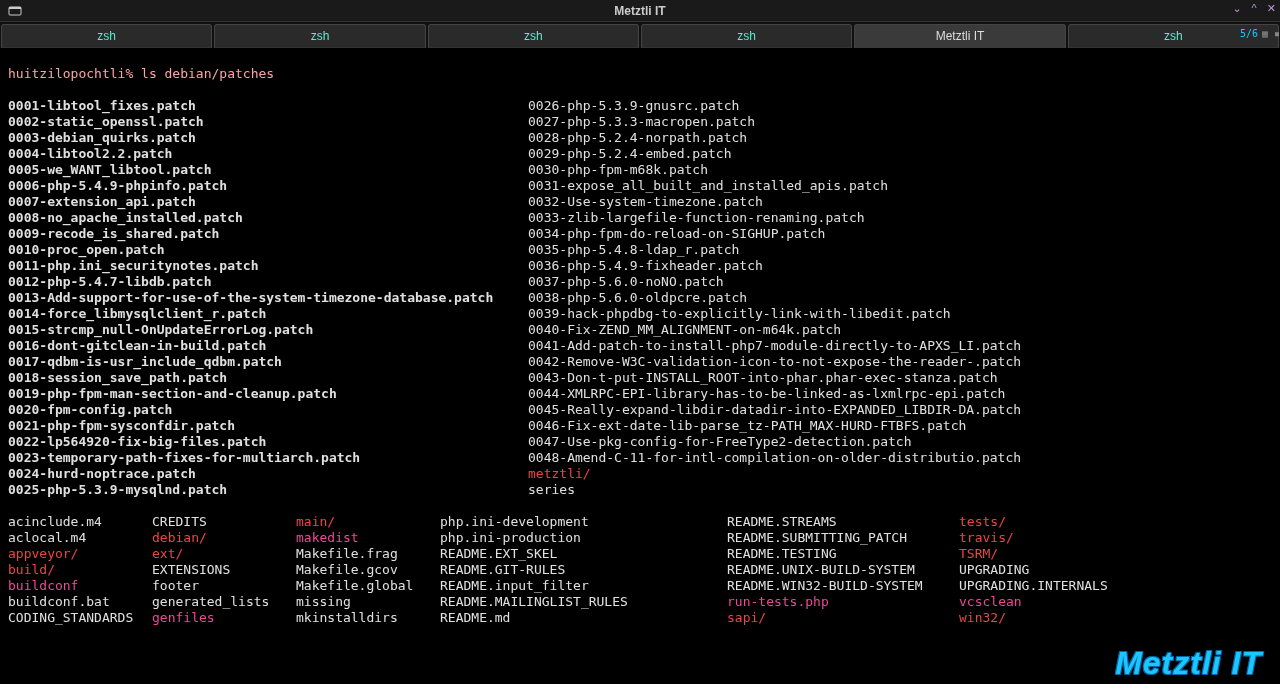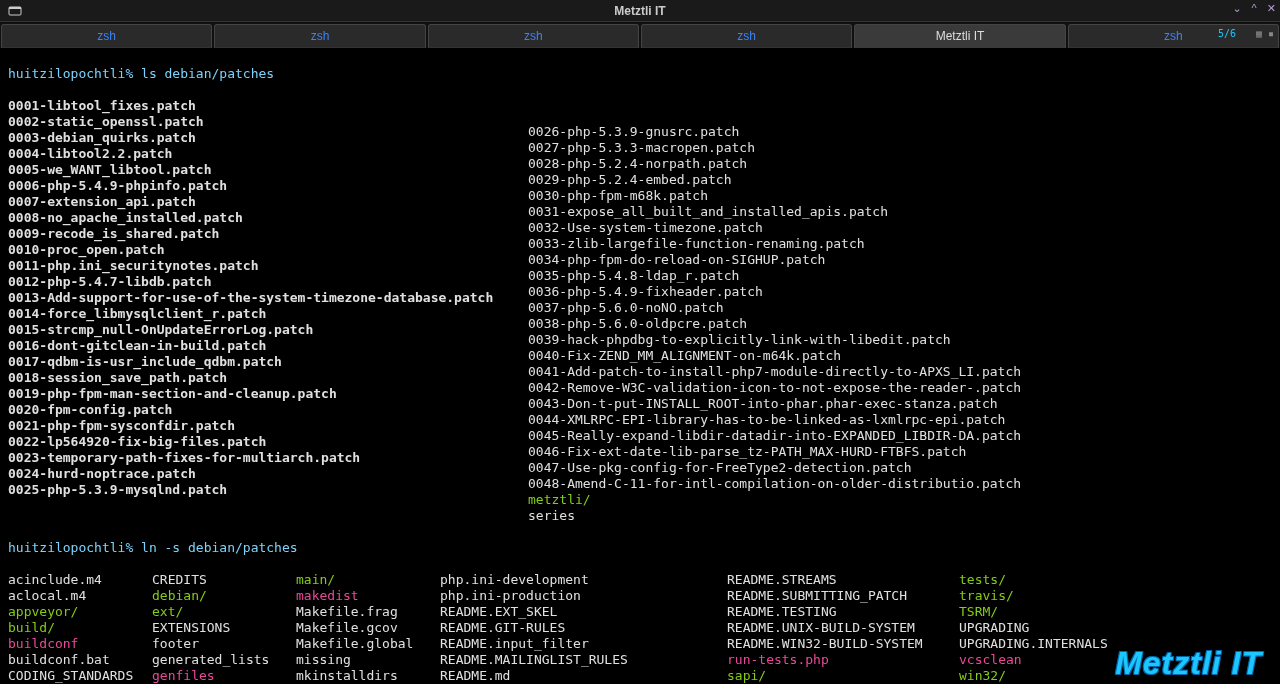--- a/index.html
+++ b/index.html
@@ -58,52 +58,52 @@
   position: relative;
 }
 .tab {
   flex: 1;
   background: #2a2a2a;
   border: 1px solid #444;
   border-bottom: 1px solid #333;
   display: flex;
   align-items: center;
   justify-content: center;
-  color: #3b82f6;
+  color: #5eead4;
   font-family: sans-serif;
   font-size: 12px;
   cursor: pointer;
   margin: 2px 1px 0 1px;
   border-radius: 3px 3px 0 0;
 }
 .tab.active {
   background: #3a3a3a;
   color: #ddd;
   border-bottom-color: transparent;
 }
 .tab-indicator {
   position: absolute;
-  right: 6px;
+  right: 0;
   top: 6px;
   color: #1cc7ff;
   font-size: 10px;
   display: flex;
   align-items: center;
-  gap: 20px;
+  gap: 4px;
 }
 .tab-indicator .icons { color: #888; }
 .terminal {
   padding: 2px 8px;
   line-height: 16px;
   white-space: pre;
 }
-.prompt-line { color: #7dd3fc; }
+.prompt-line { color: #fca5a5; }
 .left-col { display: inline-block; width: 520px; vertical-align: top; font-weight: bold; }
-.right-col { display: inline-block; vertical-align: top; margin-top: 26px; }
-.dir { color: #84cc16; }
+.right-col { display: inline-block; vertical-align: top; }
+.dir { color: #ef4444; }
 .exe { color: #ec4899; }
 .ls-grid { display: flex; }
 .ls-col { white-space: pre; }
 .c0 { width: 144px; }
 .c1 { width: 144px; }
 .c2 { width: 144px; }
 .c3 { width: 287px; }
 .c4 { width: 232px; }
 .c5 { width: 160px; }
 .watermark {
@@ -146,17 +146,16 @@
   <div class="tab">zsh</div>
   <div class="tab-indicator">
     <span>5/6</span>
     <span class="icons">▦ ▪</span>
   </div>
 </div>
 
 <div class="terminal">
 <div class="prompt-line"><span>huitzilopochtli%</span> <span>ls debian/patches</span></div>
 <div><div id="patches-left" class="left-col"><div>0001-libtool_fixes.patch</div><div>0002-static_openssl.patch</div><div>0003-debian_quirks.patch</div><div>0004-libtool2.2.patch</div><div>0005-we_WANT_libtool.patch</div><div>0006-php-5.4.9-phpinfo.patch</div><div>0007-extension_api.patch</div><div>0008-no_apache_installed.patch</div><div>0009-recode_is_shared.patch</div><div>0010-proc_open.patch</div><div>0011-php.ini_securitynotes.patch</div><div>0012-php-5.4.7-libdb.patch</div><div>0013-Add-support-for-use-of-the-system-timezone-database.patch</div><div>0014-force_libmysqlclient_r.patch</div><div>0015-strcmp_null-OnUpdateErrorLog.patch</div><div>0016-dont-gitclean-in-build.patch</div><div>0017-qdbm-is-usr_include_qdbm.patch</div><div>0018-session_save_path.patch</div><div>0019-php-fpm-man-section-and-cleanup.patch</div><div>0020-fpm-config.patch</div><div>0021-php-fpm-sysconfdir.patch</div><div>0022-lp564920-fix-big-files.patch</div><div>0023-temporary-path-fixes-for-multiarch.patch</div><div>0024-hurd-noptrace.patch</div><div>0025-php-5.3.9-mysqlnd.patch</div></div><div id="patches-right" class="right-col"><div>0026-php-5.3.9-gnusrc.patch</div><div>0027-php-5.3.3-macropen.patch</div><div>0028-php-5.2.4-norpath.patch</div><div>0029-php-5.2.4-embed.patch</div><div>0030-php-fpm-m68k.patch</div><div>0031-expose_all_built_and_installed_apis.patch</div><div>0032-Use-system-timezone.patch</div><div>0033-zlib-largefile-function-renaming.patch</div><div>0034-php-fpm-do-reload-on-SIGHUP.patch</div><div>0035-php-5.4.8-ldap_r.patch</div><div>0036-php-5.4.9-fixheader.patch</div><div>0037-php-5.6.0-noNO.patch</div><div>0038-php-5.6.0-oldpcre.patch</div><div>0039-hack-phpdbg-to-explicitly-link-with-libedit.patch</div><div>0040-Fix-ZEND_MM_ALIGNMENT-on-m64k.patch</div><div>0041-Add-patch-to-install-php7-module-directly-to-APXS_LI.patch</div><div>0042-Remove-W3C-validation-icon-to-not-expose-the-reader-.patch</div><div>0043-Don-t-put-INSTALL_ROOT-into-phar.phar-exec-stanza.patch</div><div>0044-XMLRPC-EPI-library-has-to-be-linked-as-lxmlrpc-epi.patch</div><div>0045-Really-expand-libdir-datadir-into-EXPANDED_LIBDIR-DA.patch</div><div>0046-Fix-ext-date-lib-parse_tz-PATH_MAX-HURD-FTBFS.patch</div><div>0047-Use-pkg-config-for-FreeType2-detection.patch</div><div>0048-Amend-C-11-for-intl-compilation-on-older-distributio.patch</div><div class="dir">metztli/</div><div class="">series</div></div></div>
-<div class="prompt-line"><span>huitzilopochtli%</span> <span>ln -s debian/patches</span></div>
 <div class="ls-grid" id="ls-grid"><div class="ls-col c0"><div class="">acinclude.m4</div><div class="">aclocal.m4</div><div class="dir">appveyor/</div><div class="dir">build/</div><div class="exe">buildconf</div><div class="">buildconf.bat</div><div class="">CODING_STANDARDS</div></div><div class="ls-col c1"><div class="">CREDITS</div><div class="dir">debian/</div><div class="dir">ext/</div><div class="">EXTENSIONS</div><div class="">footer</div><div class="">generated_lists</div><div class="exe">genfiles</div></div><div class="ls-col c2"><div class="dir">main/</div><div class="exe">makedist</div><div class="">Makefile.frag</div><div class="">Makefile.gcov</div><div class="">Makefile.global</div><div class="">missing</div><div class="">mkinstalldirs</div></div><div class="ls-col c3"><div class="">php.ini-development</div><div class="">php.ini-production</div><div class="">README.EXT_SKEL</div><div class="">README.GIT-RULES</div><div class="">README.input_filter</div><div class="">README.MAILINGLIST_RULES</div><div class="">README.md</div></div><div class="ls-col c4"><div class="">README.STREAMS</div><div class="">README.SUBMITTING_PATCH</div><div class="">README.TESTING</div><div class="">README.UNIX-BUILD-SYSTEM</div><div class="">README.WIN32-BUILD-SYSTEM</div><div class="exe">run-tests.php</div><div class="dir">sapi/</div></div><div class="ls-col c5"><div class="dir">tests/</div><div class="dir">travis/</div><div class="dir">TSRM/</div><div class="">UPGRADING</div><div class="">UPGRADING.INTERNALS</div><div class="exe">vcsclean</div><div class="dir">win32/</div></div></div>
 </div>
 
 <div class="watermark">Metztli IT</div>
 
 </body></html>

